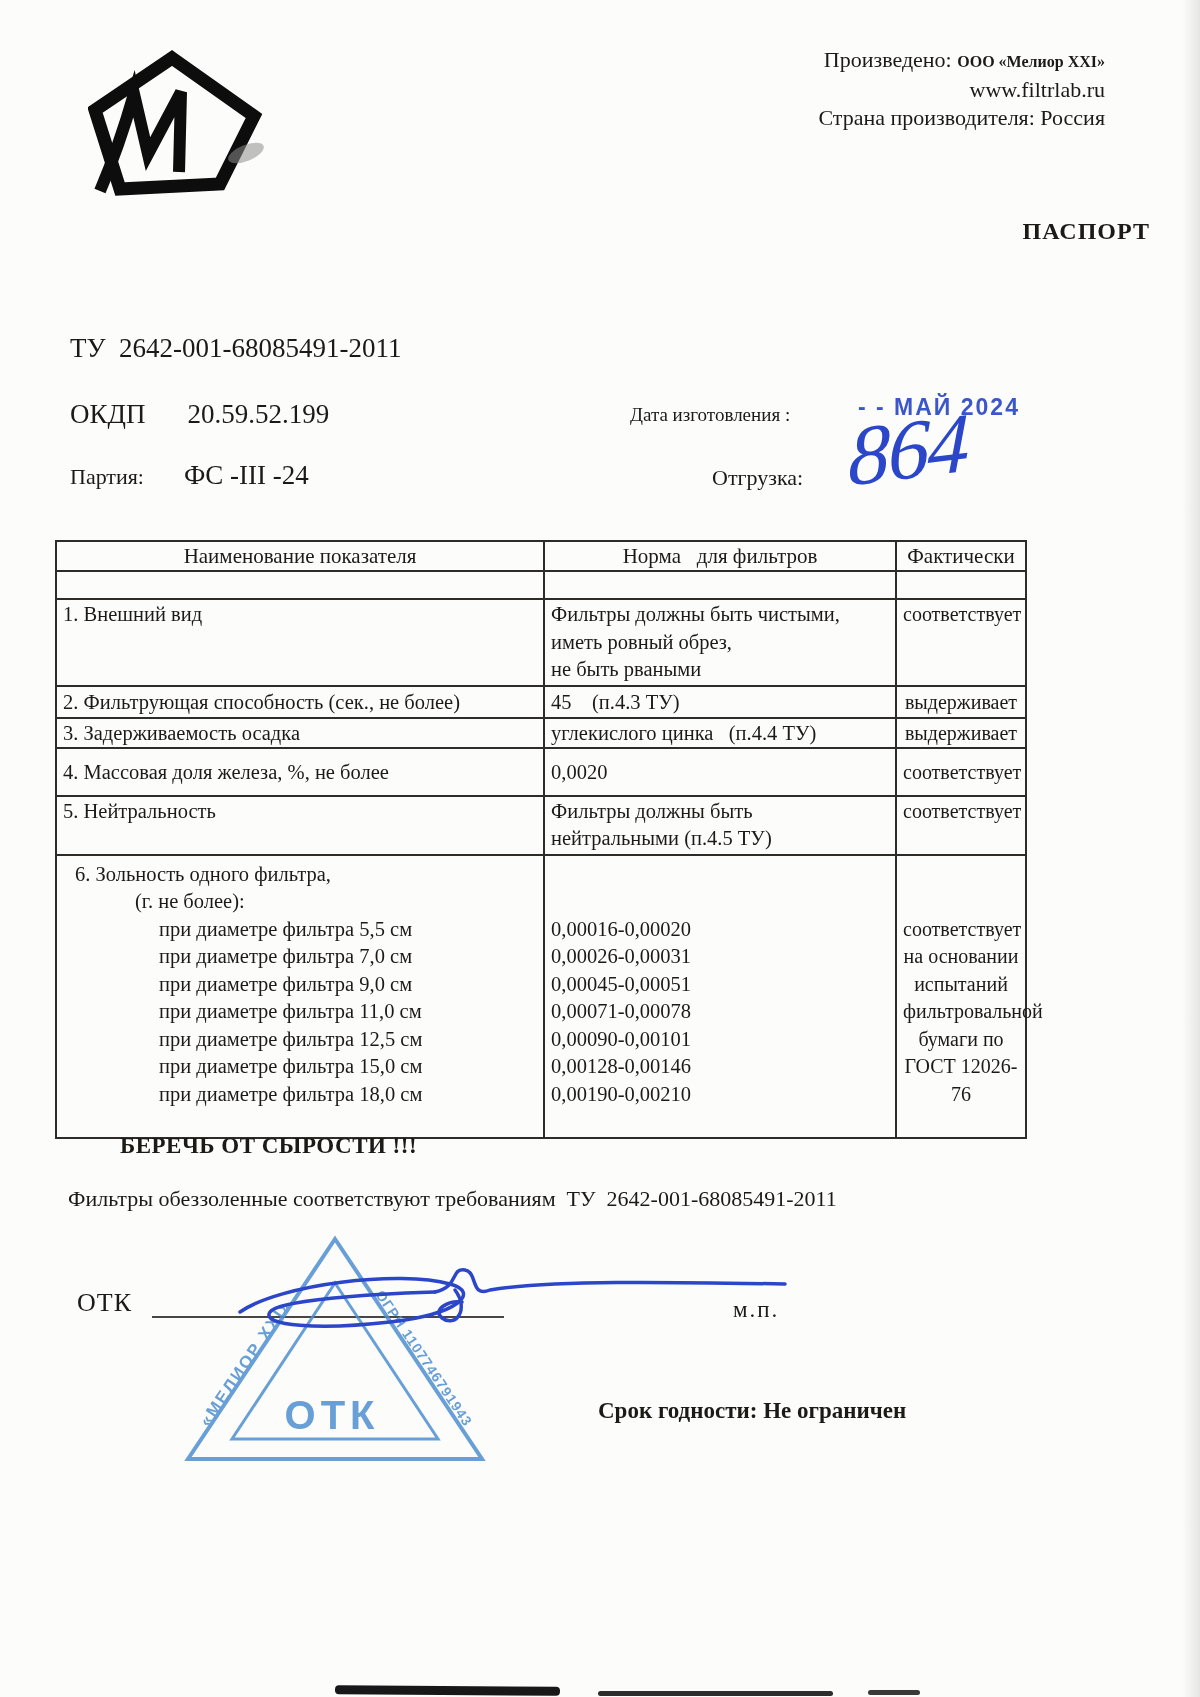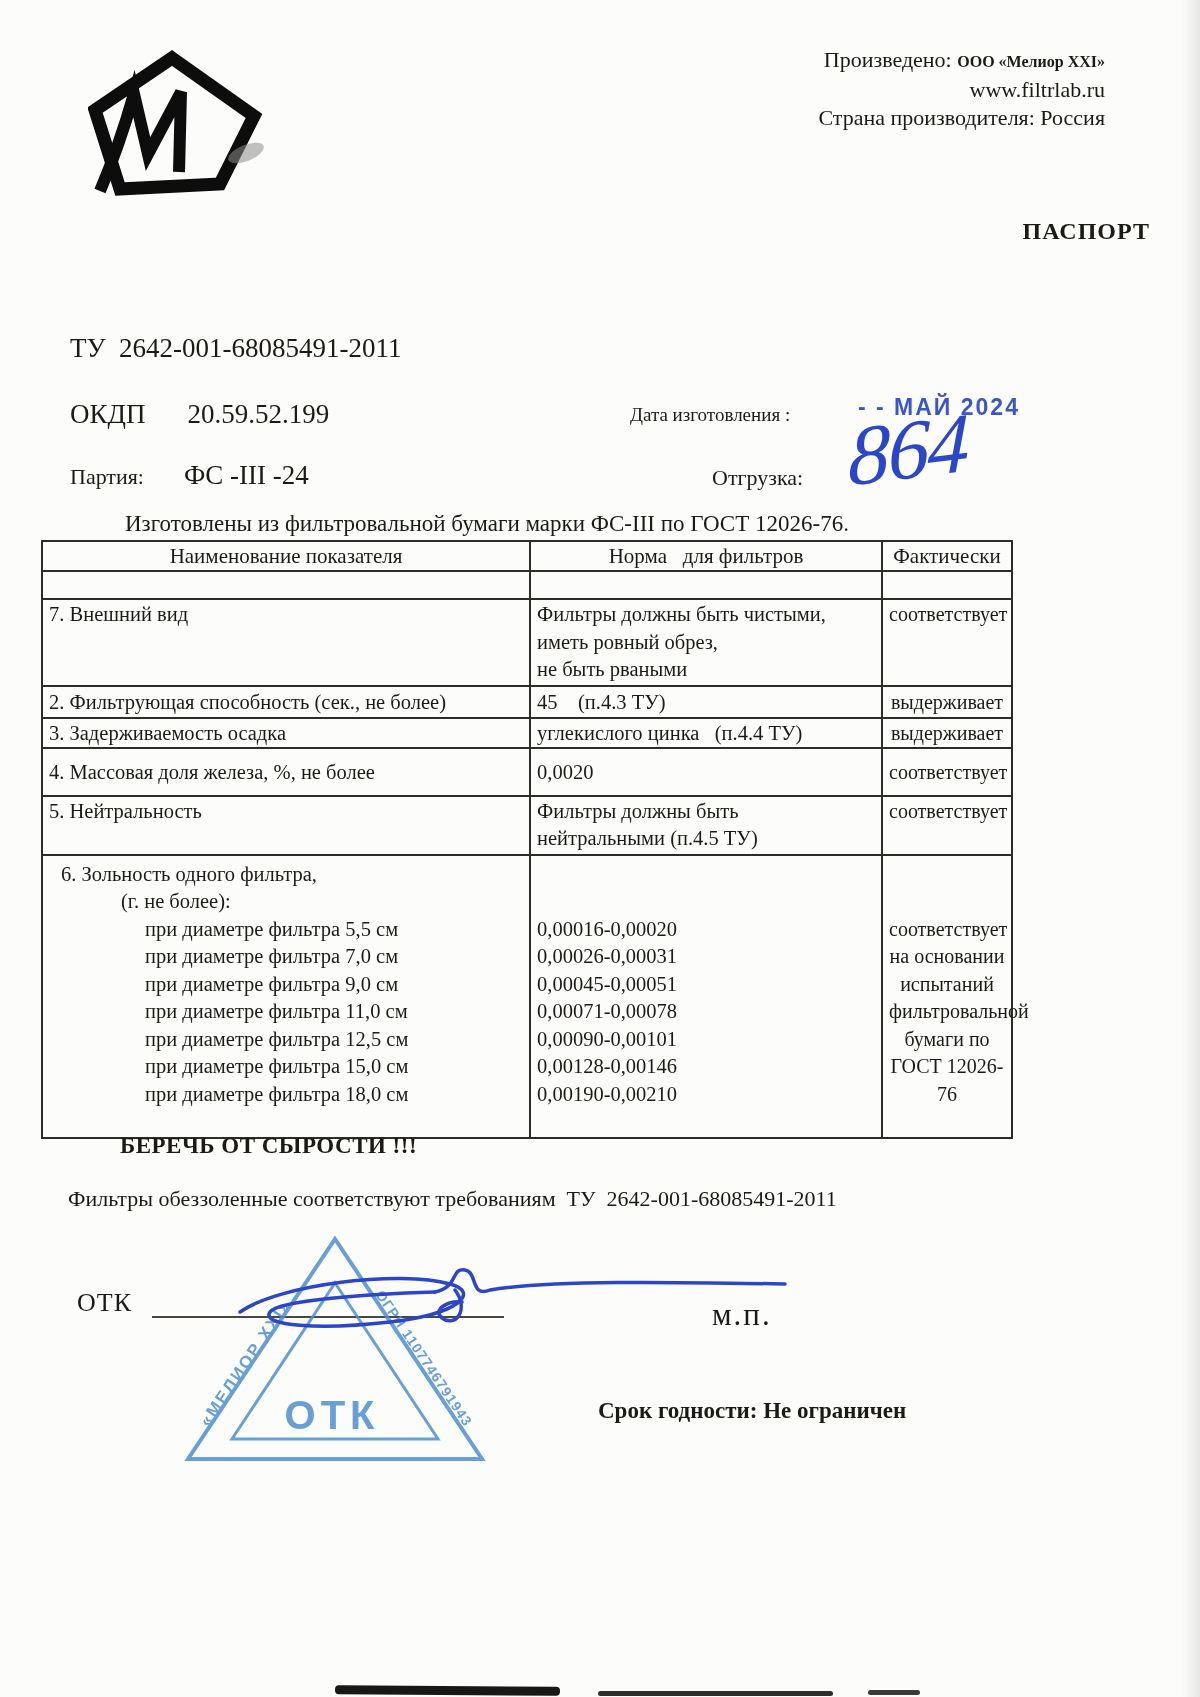--- a/index.html
+++ b/index.html
@@ -19,40 +19,40 @@
   .date-label{left:630px;top:404px;font-size:19px;}
   .date-stamp{left:858px;top:394px;font-size:23px;font-weight:bold;letter-spacing:2px;
               font-family:"Liberation Sans","DejaVu Sans",sans-serif;transform:scaleY(1.06);}
   .party{left:70px;top:460px;font-size:22px;}
   .party .party-val{font-size:27px;margin-left:40px;}
   .ship-label{left:712px;top:465px;font-size:22px;}
   .ship-val{left:848px;top:408px;font-size:84px;font-style:italic;letter-spacing:-2px;
             transform:rotate(-7deg) skewX(-8deg);line-height:1;}
   .made-from{left:125px;top:511px;font-size:23px;}
   
-  .tbl-wrap{left:41px;top:540px;}
+  .tbl-wrap{left:55px;top:540px;}
   table{border-collapse:collapse;width:970px;table-layout:fixed;font-size:20.5px;}
   td,th{border:2px solid #2e2c28;padding:1px 6px;vertical-align:top;font-weight:normal;line-height:26px;}
   th{text-align:center;font-size:21px;vertical-align:middle;}
   .c-name{text-align:left;}
   .c-norm{}
   .c-fact{text-align:center;font-size:20px;}
   .vmid{vertical-align:middle;}
   .ln{line-height:27.5px;min-height:27.5px;}
   .r6n{padding-top:5px;}
   .r6n .ln{padding-left:96px;}
   .r6n .ln:nth-child(1){padding-left:12px;}
   .r6n .ln:nth-child(2){padding-left:72px;}
   .r6c{padding-top:5px;}
   
   .keep-dry{left:120px;top:1133px;font-size:23px;font-weight:bold;letter-spacing:.5px;}
   .conformity{left:68px;top:1186px;font-size:22px;}
   .otk-label{left:77px;top:1288px;font-size:26px;letter-spacing:1px;}
   .otk-line{left:152px;top:1316px;width:352px;border-bottom:2px solid #4a4743;height:0;}
-  .mp{left:712px;top:1297px;font-size:31px;letter-spacing:2px;}
+  .mp{left:733px;top:1297px;font-size:23px;letter-spacing:2px;}
   .shelf{left:598px;top:1398px;font-size:23px;font-weight:bold;}
   
   .edge-r{right:0;top:0;width:18px;height:1697px;background:linear-gradient(to right,rgba(0,0,0,0),rgba(0,0,0,.09));}
   .smudge1{left:335px;top:1686px;width:225px;height:9px;background:#181818;border-radius:4px;transform:rotate(.4deg);}
   .smudge2{left:598px;top:1691px;width:235px;height:5px;background:#2d2d2d;border-radius:3px;}
   .smudge3{left:868px;top:1690px;width:52px;height:5px;background:#3a3a3a;border-radius:3px;}
 </style>
 </head>
 <body>
 
@@ -79,42 +79,41 @@
   </div>
   <div class="abs date-label">Дата изготовления :</div>
   <div class="abs date-stamp" style="color:#3b56c8">- - МАЙ 2024</div>
 
   <div class="abs party">
     <span>Партия:</span><span class="party-val">ФС -III -24</span>
   </div>
   <div class="abs ship-label">Отгрузка:</div>
   <div class="abs ship-val" style="color:#2b46c9">864</div>
 
-  <div class="abs made-from">Изготовлены из фильтровальной бумаги марки ФС-III по ГОСТ 12026-76.</div>
 
   <div class="abs tbl-wrap">
     <table>
       <colgroup>
           <col style="width:488px">
           <col style="width:352px">
           <col style="width:130px">
         </colgroup>
       <tbody>
           <tr style="height:27px">
         <th>Наименование показателя</th>
         <th>Норма&nbsp;&nbsp; для фильтров</th>
         <th>Фактически</th>
       </tr>
       <tr style="height:28px">
         <td></td>
             <td></td>
             <td></td>
       </tr>
       <tr style="height:85px">
-        <td class="c-name">7. Внешний вид</td>
+        <td class="c-name">1. Внешний вид</td>
         <td class="c-norm">
               <div class="ln">Фильтры должны быть чистыми,</div>
               <div class="ln">иметь ровный обрез,</div>
               <div class="ln">не быть рваными</div>
             </td>
         <td class="c-fact">соответствует</td>
       </tr>
       <tr style="height:32px">
         <td class="c-name vmid">2. Фильтрующая способность (сек., не более)</td>
         <td class="c-norm vmid">45&nbsp;&nbsp;&nbsp;&nbsp;(п.4.3 ТУ)</td>

